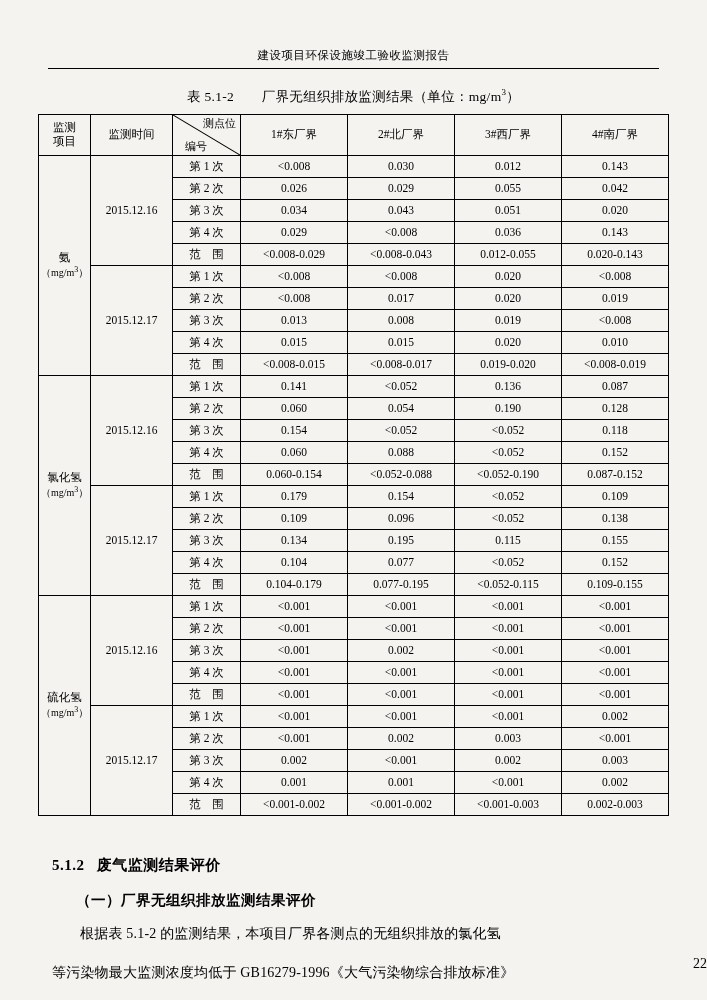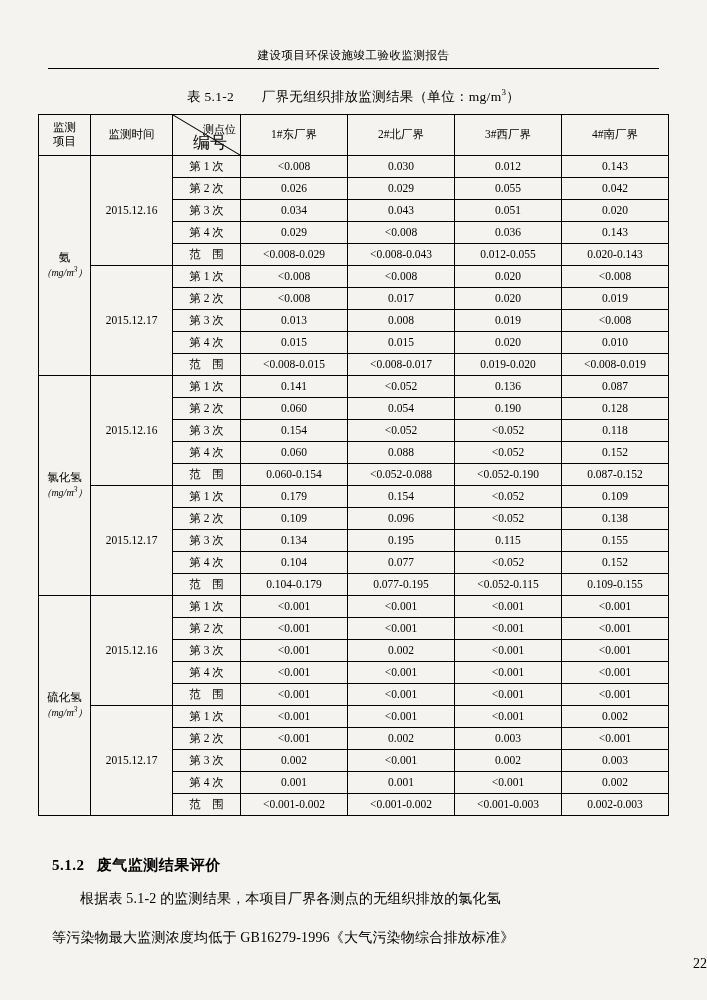--- a/index.html
+++ b/index.html
@@ -71,43 +71,41 @@
   }
   .rowlabel {
     font-size: 11.5px;
     line-height: 1.3;
   }
   .rangerow td {
     font-weight: bold;
   }
   .unit {
     font-size: 10px;
-    font-style: italic;
   }
   .unit .sup {
     font-size: 8px;
     vertical-align: super;
   }
   .diag-cell {
     position: relative;
     padding: 0;
     height: 38px;
   }
   .diag-cell .tl {
     position: absolute;
-    left: 20px;
+    left: 12px;
     bottom: 2px;
-    font-size: 17px;
+    font-size: 11px;
   }
   .diag-cell .br {
     position: absolute;
     right: 4px;
     top: 2px;
     font-size: 11px;
-    margin-top: 6px;
   }
   .diag-cell svg {
     position: absolute;
     left: 0;
     top: 0;
     width: 100%;
     height: 100%;
   }
   .twoline {
     line-height: 1.25;
@@ -413,18 +411,19 @@
           <td>0.002-0.003</td>
         </tr>
       </tbody>
   </table>
 
   <h3 class="section">
     <span>5.1.2</span>
     <span style="display:inline-block;width:8px"></span><span>废气监测结果评价</span>
   </h3>
 
+  <h4 class="subsection">（一）厂界无组织排放监测结果评价</h4>
 
   <p class="body">根据表 5.1-2 的监测结果，本项目厂界各测点的无组织排放的氯化氢</p>
   <p class="body" style="text-indent:0;margin-top:11px">等污染物最大监测浓度均低于 GB16279-1996《大气污染物综合排放标准》</p>
 
   <div class="pagenum">22</div>
 </div>
 
 </body></html>

